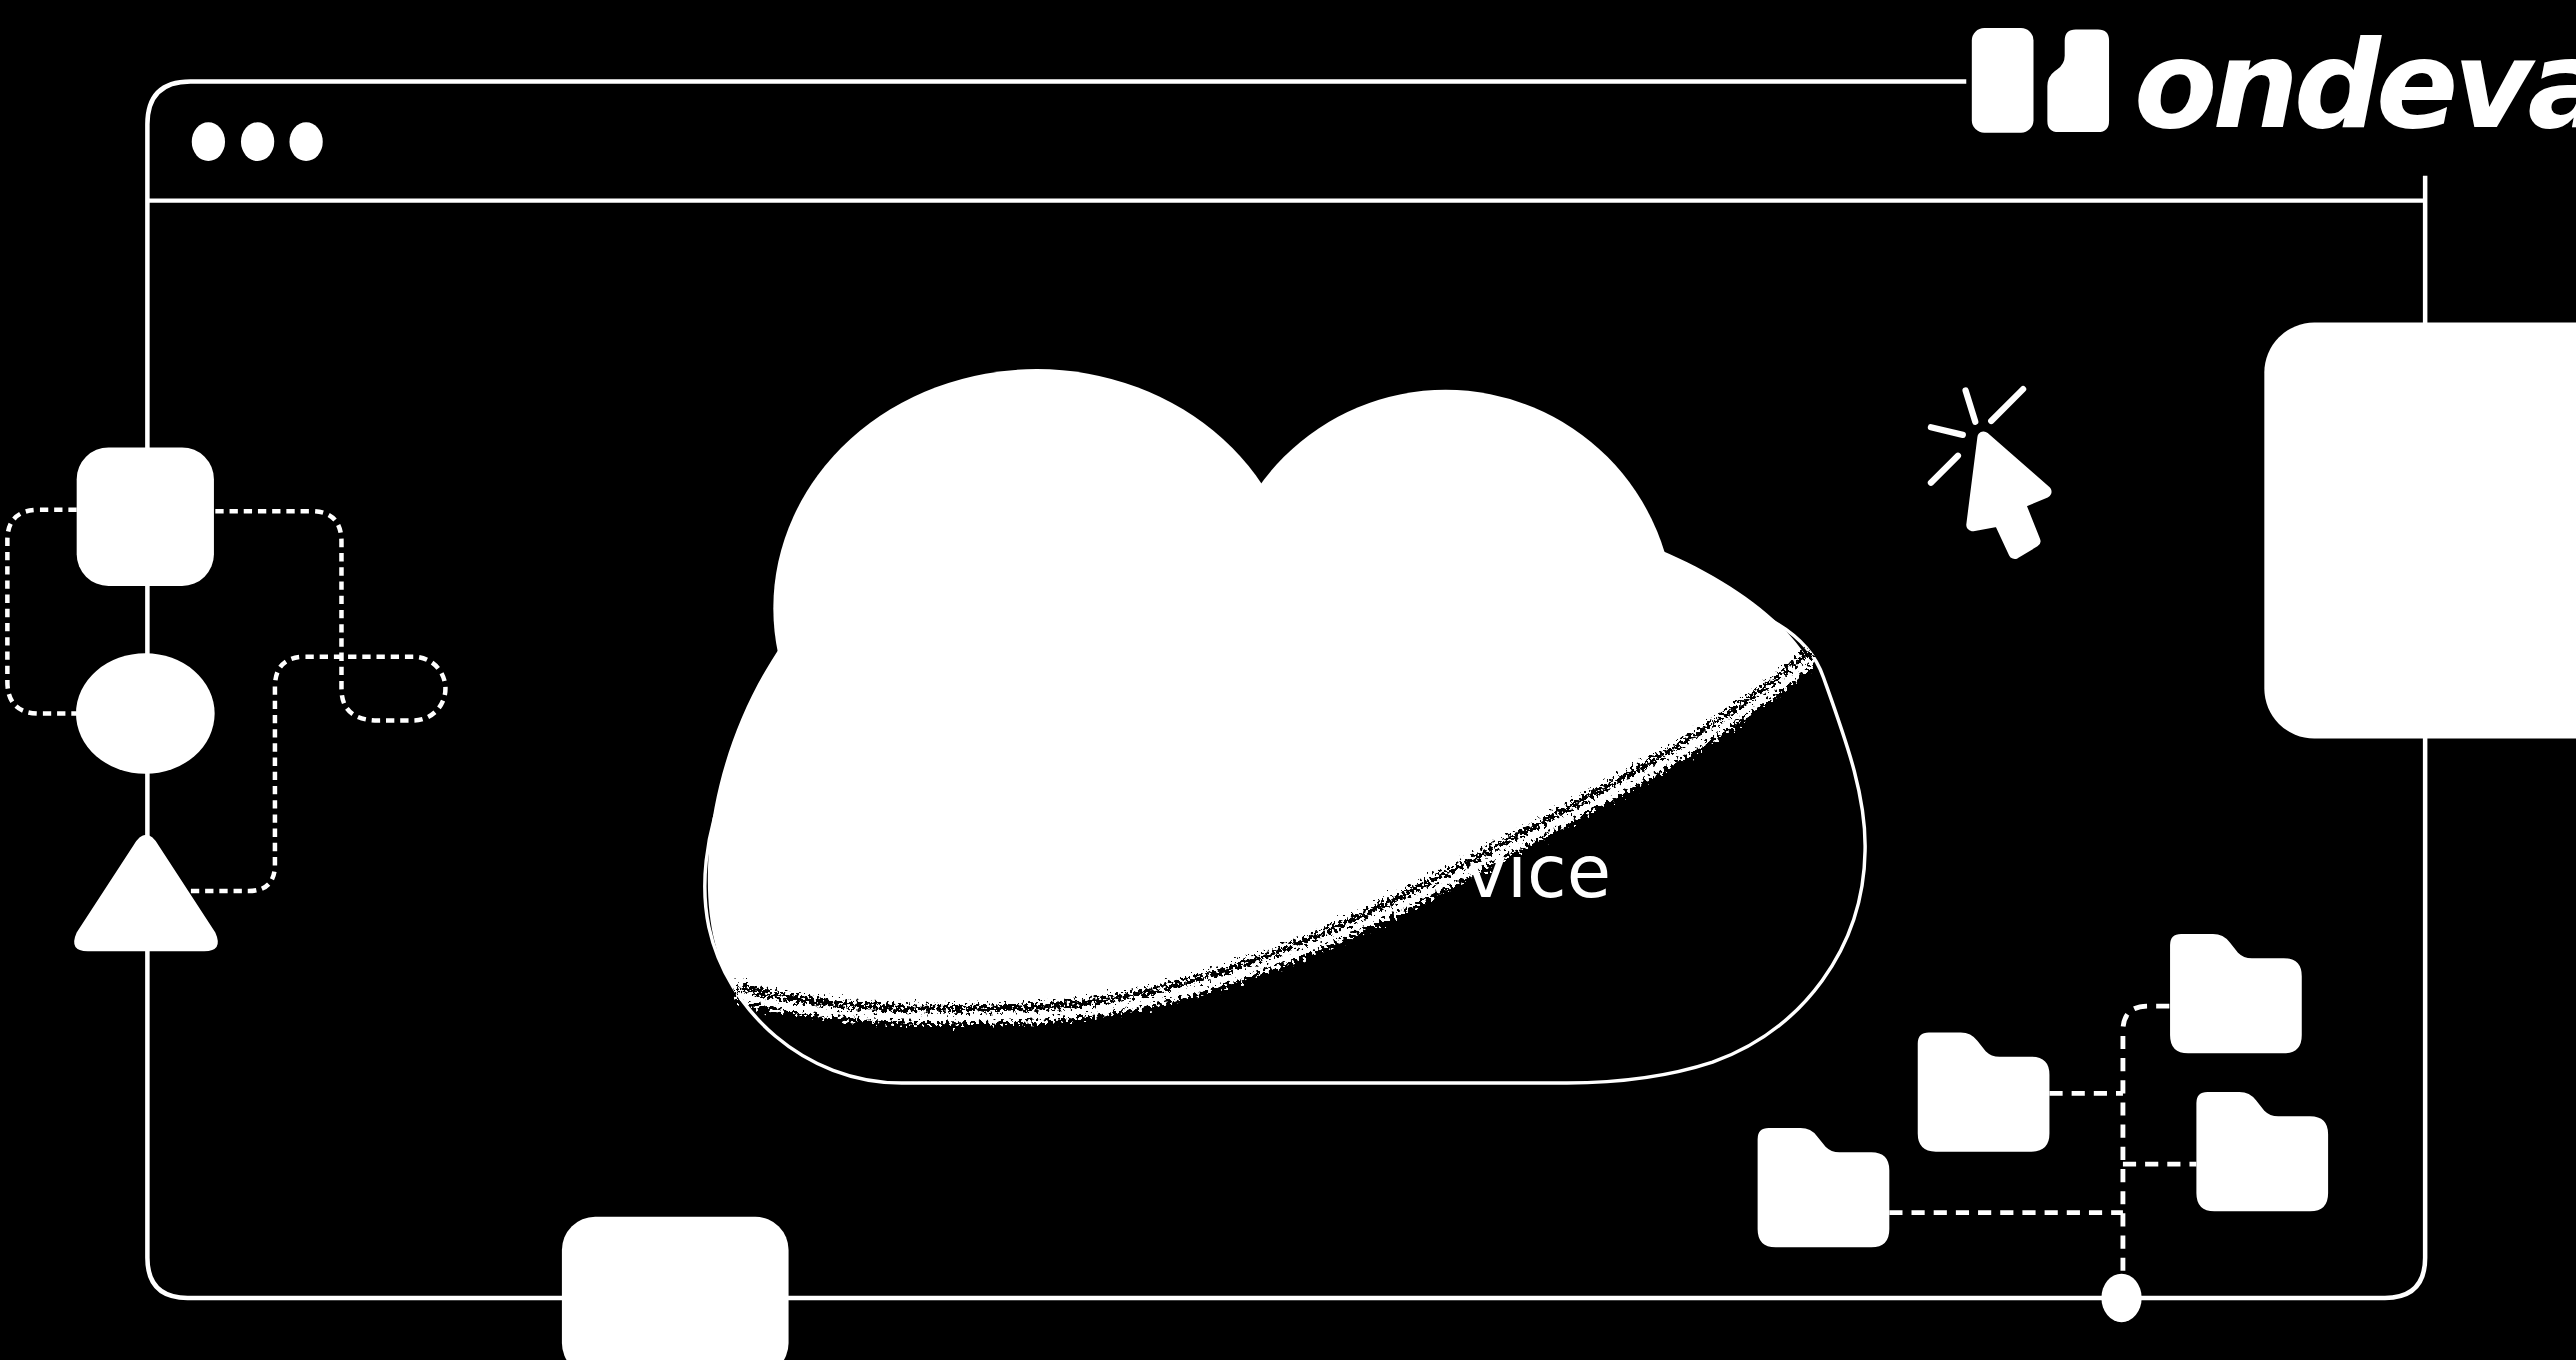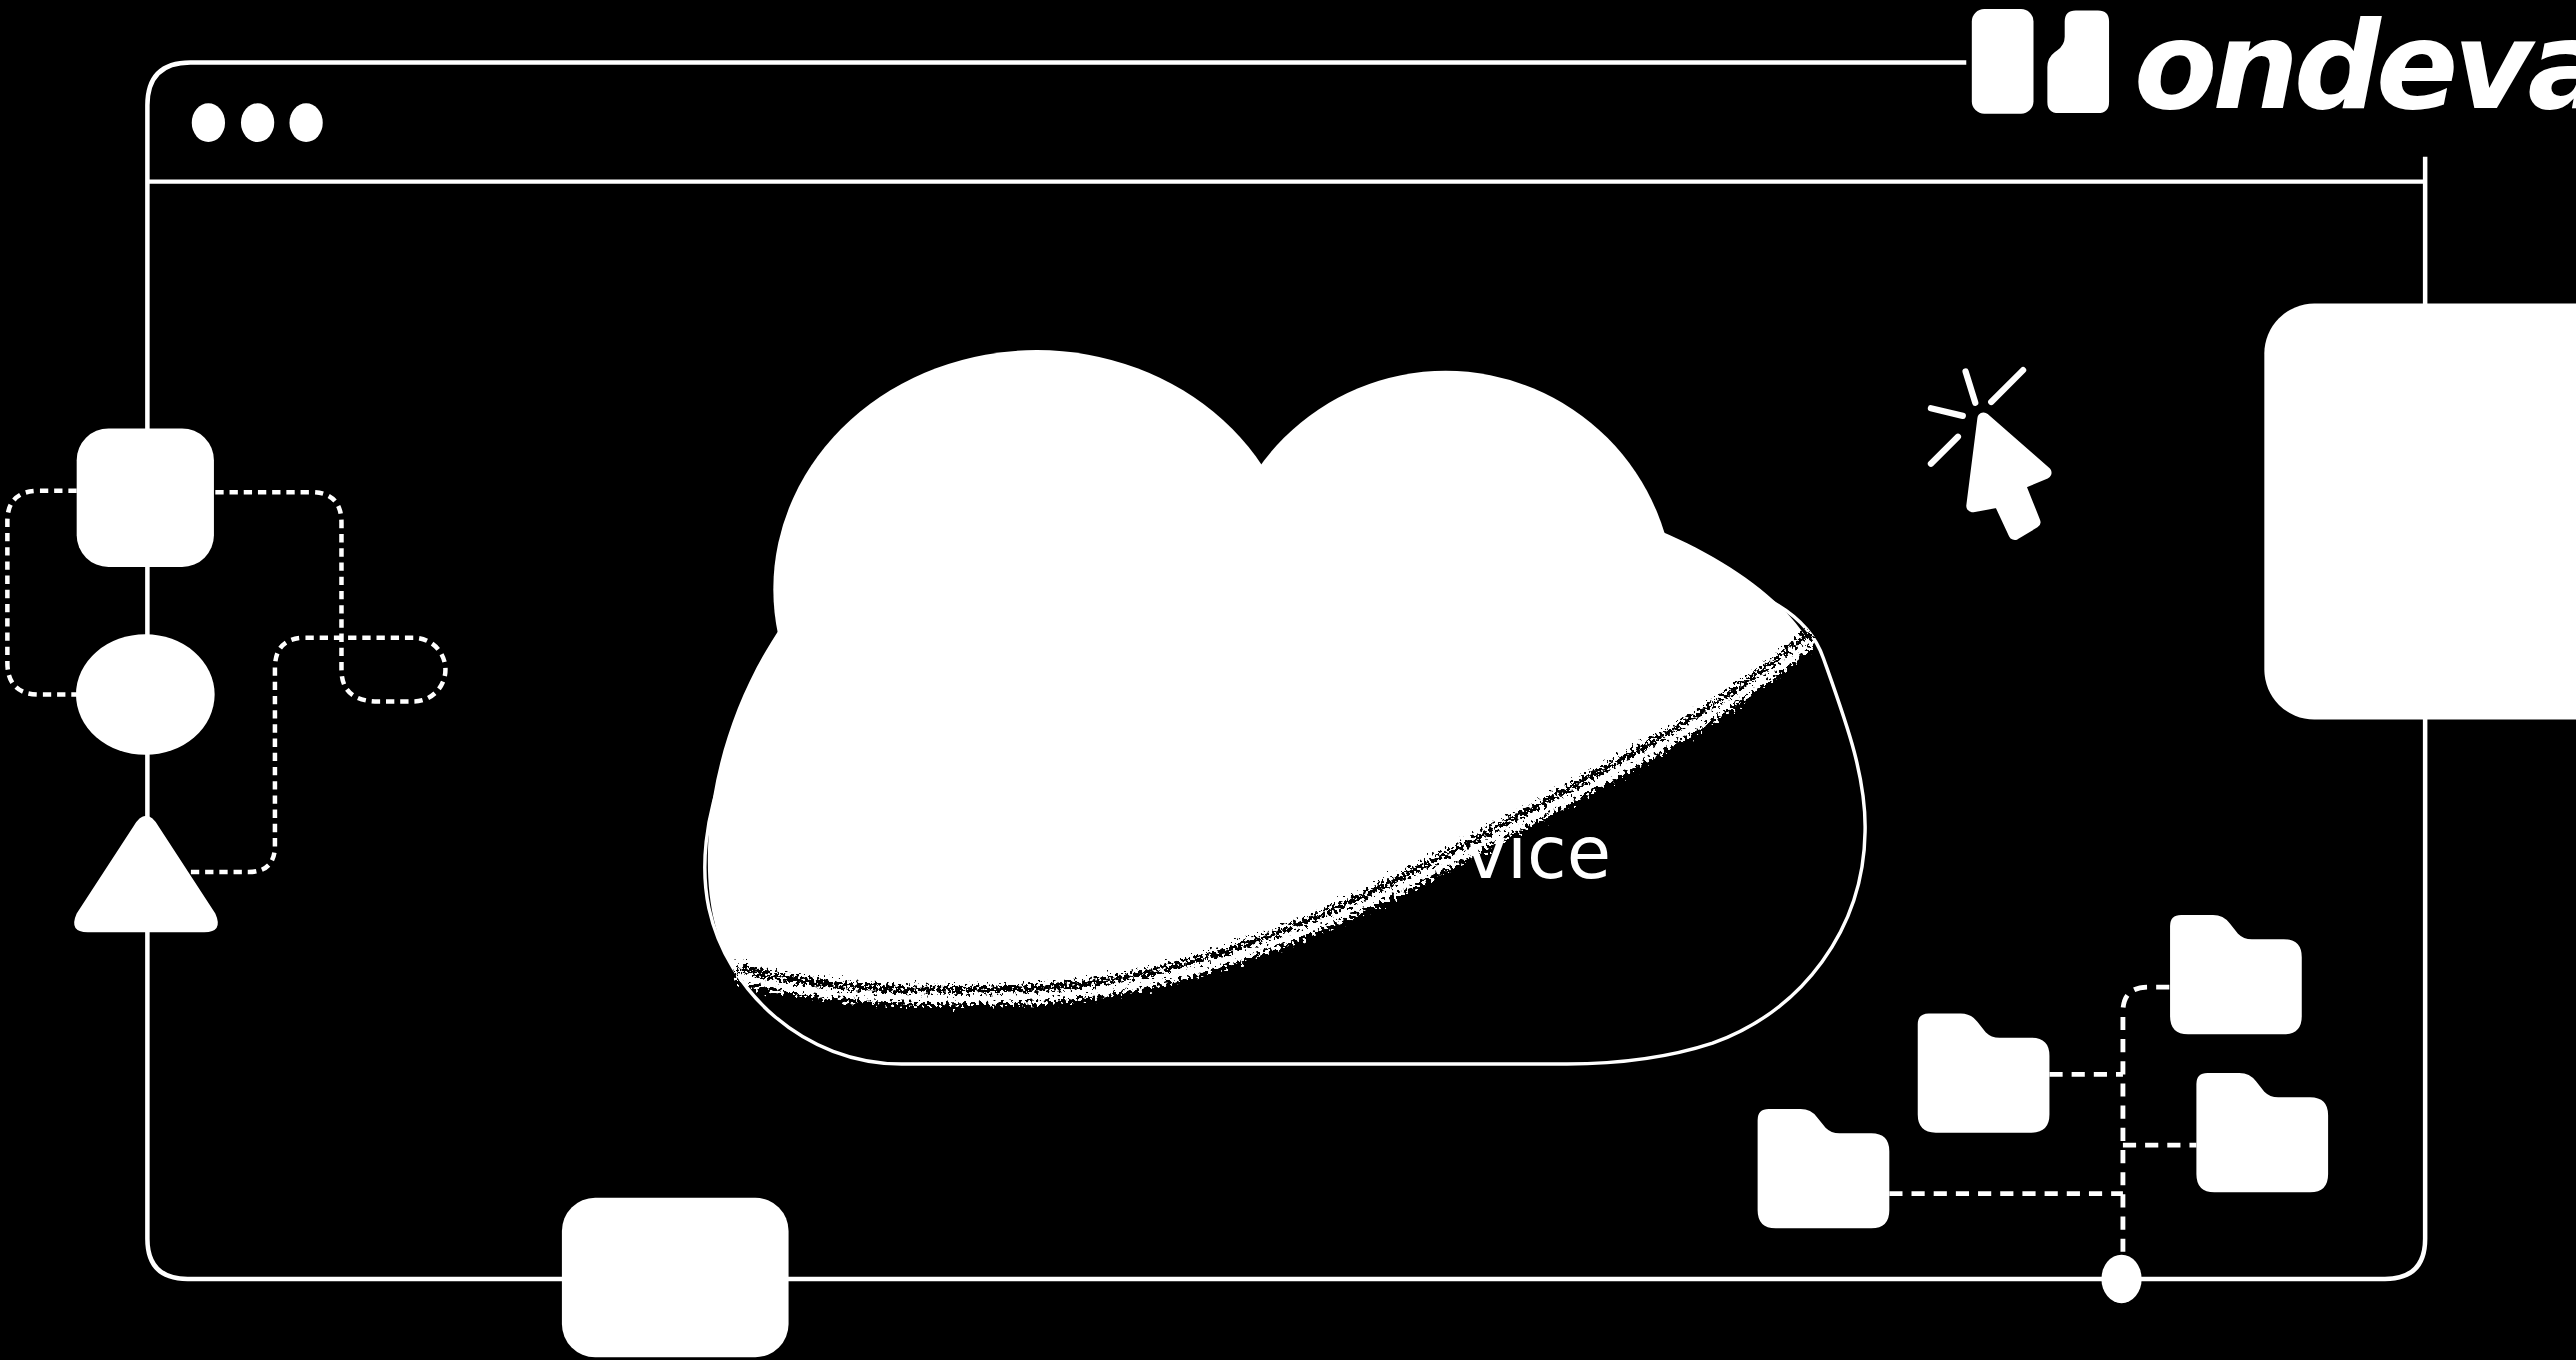--- a/index.html
+++ b/index.html
@@ -3,21 +3,21 @@
 <meta charset="utf-8">
 <style>
   :root { --bg:#000000; --fg:#ffffff; }
   html,body { margin:0; padding:0; }
   body {
     width:2576px; height:1360px;
     background:var(--bg);
     overflow:hidden;
     font-family:"DejaVu Sans", sans-serif;
   }
-  .canvas { position:relative; width:2576px; height:1220px; background:var(--bg); }
+  .canvas { position:relative; width:2576px; height:1220px; background:var(--bg);margin-top:19px; }
   svg { display:block; }
   .stroke  { fill:none; stroke:var(--fg); }
   .fill    { fill:var(--fg); stroke:none; }
   .dash    { fill:none; stroke:var(--fg); stroke-width:6.5; stroke-dasharray:12 8.5; }
   .dashBig { fill:none; stroke:var(--fg); stroke-width:7;   stroke-dasharray:19 13; }
   .logo-text {
     font-family:"DejaVu Sans", sans-serif;
     font-weight:bold; font-style:italic;
     font-size:175px; letter-spacing:-7px;
     fill:var(--fg);

